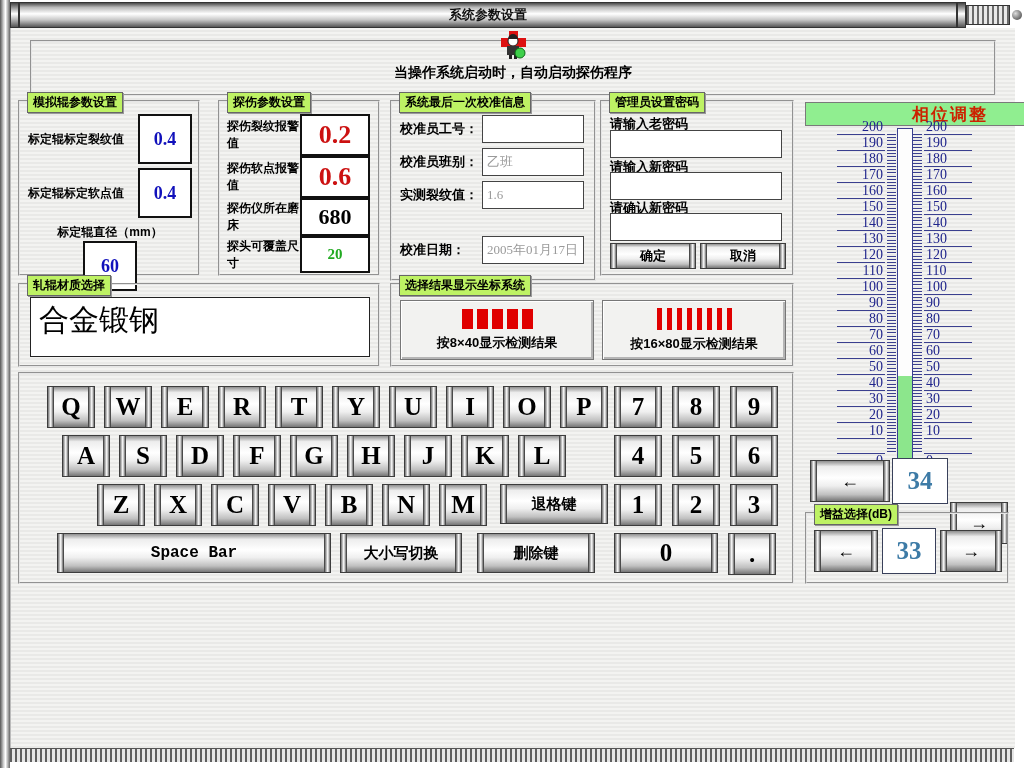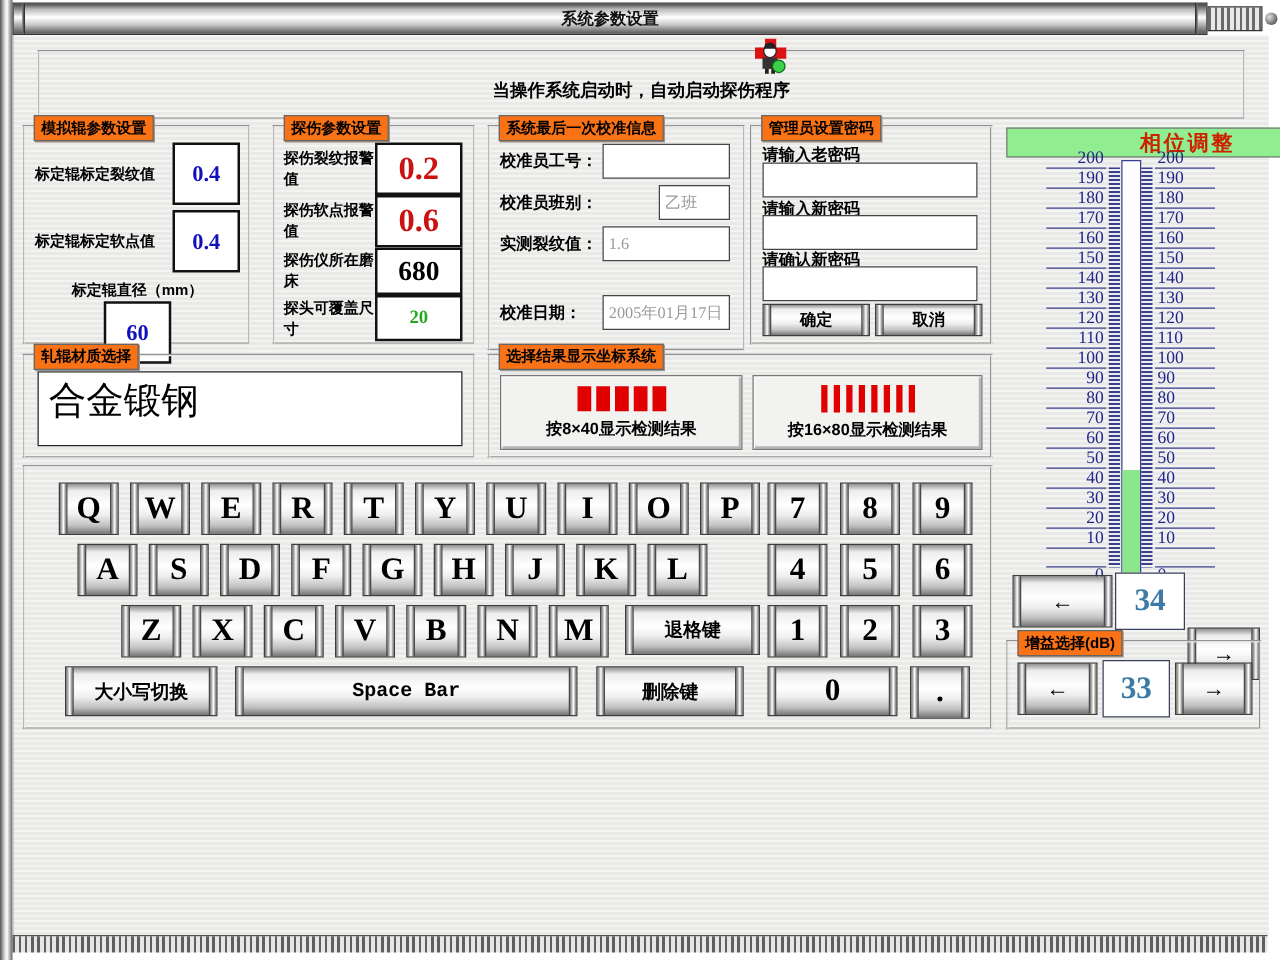--- a/index.html
+++ b/index.html
@@ -23,40 +23,40 @@
   #main-panel{left:10px;top:28px;width:1004px;height:720px;
     background:repeating-linear-gradient(180deg,#f3f3f1 0 2px,#e9e9e7 2px 4px);
     border-left:1px solid #bbb;}
   #bottom-ribbed{left:10px;top:748px;width:1004px;height:13px;border-top:1px solid #555;
     background:repeating-linear-gradient(90deg,#5f5f5f 0 2px,#e6e6e6 2px 5px);}
 
   
   .etched{border:2px groove #e6e6e6;}
   .gbox{background:transparent;}
   .glabel{position:absolute;top:-10px;left:7px;padding:1px 5px;font-size:12px;font-weight:bold;
-    color:#000;background:#f97316;border:1px solid #666;box-shadow:1px 1px 0 #999;z-index:3;white-space:nowrap;}
+    color:#000;background:#bef264;border:1px solid #666;box-shadow:1px 1px 0 #999;z-index:3;white-space:nowrap;}
   .vbox{background:#fff;border:2px solid #111;display:flex;align-items:center;justify-content:center;
     font-family:"Liberation Serif",serif;font-weight:bold;}
   .frow{display:flex;align-items:center;}
   .flabel{font-size:12px;font-weight:bold;color:#000;}
 
   .pipe{position:relative;border:1px solid #3d3d3d;cursor:pointer;
     background:linear-gradient(180deg,#8f8f8f 0%,#ededed 14%,#ffffff 42%,#efefef 62%,#c0c0c0 84%,#767676 100%);
     display:flex;align-items:center;justify-content:center;font-weight:bold;color:#000;}
   .pipe::before,.pipe::after{content:"";position:absolute;top:0;bottom:0;width:5px;
     background:linear-gradient(90deg,#6f6f6f 0%,#ffffff 55%,#6f6f6f 100%);}
   .pipe::before{left:0;border-right:1px solid #4a4a4a;}
   .pipe::after{right:0;border-left:1px solid #4a4a4a;}
 
   .key{font-family:"Liberation Serif",serif;font-size:25px;font-weight:bold;}
 
   
   #info-box{left:30px;top:40px;width:962px;height:52px;display:flex;flex-direction:column;
     align-items:center;justify-content:flex-start;}
-  #autostart{display:flex;flex-direction:column;align-items:flex-end;cursor:pointer;margin-top:-12px;}
+  #autostart{display:flex;flex-direction:column;align-items:center;cursor:pointer;margin-top:-12px;}
   #autostart-text{font-size:14px;font-weight:bold;color:#000;margin-top:2px;}
 
   
   #g1{left:18px;top:100px;width:178px;height:172px;}
   #g1 .frow{position:absolute;left:8px;right:6px;}
   #g1 .flabel{flex:1;}
   .g1box{width:50px;height:46px;font-size:18px;}
   #g2{left:218px;top:100px;width:158px;height:172px;}
   #g2 .frow{position:absolute;left:7px;right:8px;}
   #g2 .flabel{flex:1;}
@@ -190,21 +190,21 @@
       <div class="vbox g2box" style="color: rgb(34, 170, 34); height: 33px; font-size: 15px;">20</div>
     </div>
   </div>
 
 <div class="abs etched gbox" id="g3">
   <span class="glabel">系统最后一次校准信息</span>
 <div class="frow" style="top: 13px;">
       <span class="flabel">校准员工号：</span>
       <div class="vbox g3box"></div>
     </div>
-    <div class="frow" style="top: 46px; gap: 45px;">
+    <div class="frow" style="top: 46px;">
       <span class="flabel">校准员班别：</span>
       <div class="vbox g3box">乙班</div>
     </div>
     <div class="frow" style="top: 79px;">
       <span class="flabel">实测裂纹值：</span>
       <div class="vbox g3box">1.6</div>
     </div>
     <div class="frow" style="top: 134px;">
       <span class="flabel">校准日期：</span>
       <div class="vbox g3box">2005年01月17日</div>
@@ -285,22 +285,22 @@
       <div class="pipe key kw">Z</div>
       <div class="pipe key kw">X</div>
       <div class="pipe key kw">C</div>
       <div class="pipe key kw">V</div>
       <div class="pipe key kw">B</div>
       <div class="pipe key kw">N</div>
       <div class="pipe key kw">M</div>
       <div class="pipe key kcn" style="width: 106px; margin-left: 4px;">退格键</div>
     </div>
   <div class="krow" id="krow4" style="left:32px;top:159px">
+      <div class="pipe key" style="width: 272px; font-family: &quot;Liberation Mono&quot;, monospace; font-size: 16px; margin-left: 5px;">Space Bar</div>
       <div class="pipe key kcn" style="width: 120px;">大小写切换</div>
-      <div class="pipe key" style="width: 272px; font-family: &quot;Liberation Mono&quot;, monospace; font-size: 16px; margin-left: 5px;">Space Bar</div>
       <div class="pipe key kcn" style="width: 116px; margin-left: 6px;">删除键</div>
     </div>
   <div class="krow" id="nrow1" style="left: 594px; top: 12px; gap: 10px;">
       <div class="pipe key kw">7</div>
       <div class="pipe key kw">8</div>
       <div class="pipe key kw">9</div>
     </div>
   <div class="krow" id="nrow2" style="left: 594px; top: 61px; gap: 10px;">
       <div class="pipe key kw">4</div>
       <div class="pipe key kw">5</div>

